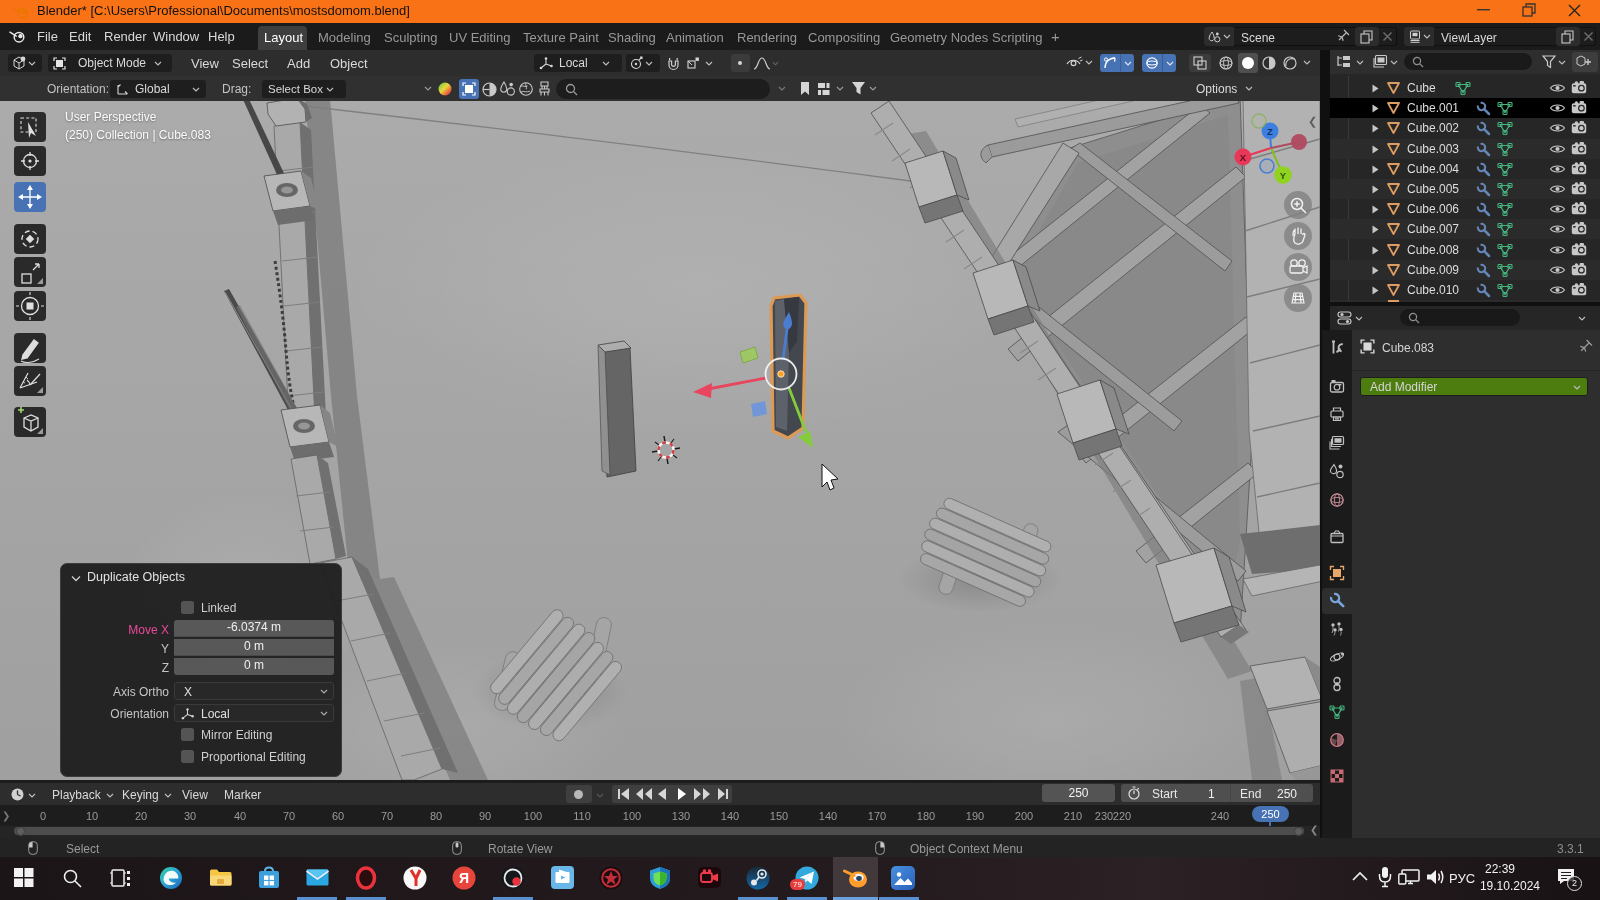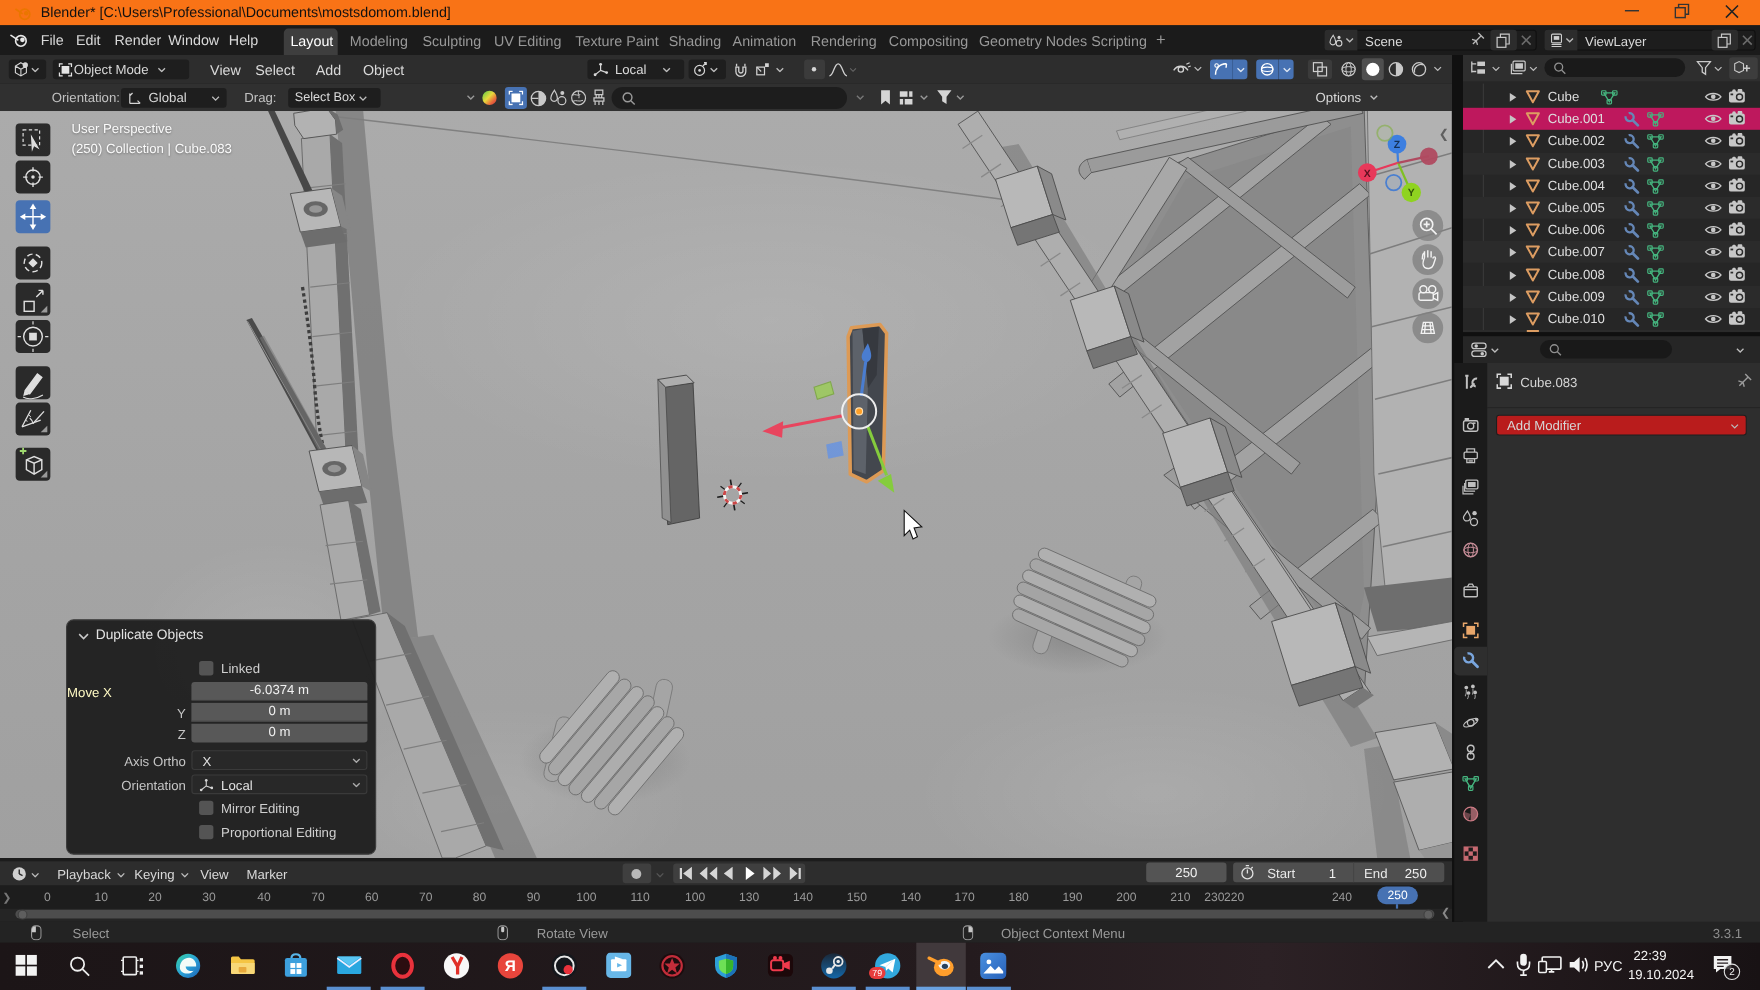--- a/index.html
+++ b/index.html
@@ -139,21 +139,21 @@
       <svg style="margin-left:2px" width="8" height="5" viewBox="0 0 8 5">
           <path d="M1 1 L4 4 L7 1" stroke="#bbb" stroke-width="1.2" fill="none"></path>
         </svg>
     </div>
 
     <div class="abs widget" style="left:48px;top:54px;width:124px;height:18px">
       <svg style="margin-left:5px" width="13" height="13" viewBox="0 0 13 13">
         <rect x="3" y="3" width="7" height="7" fill="#e4e4e4"></rect>
         <path d="M1 4 V1 H4 M9 1 H12 V4 M12 9 V12 H9 M4 12 H1 V9" fill="none" stroke="#e4e4e4" stroke-width="1.2"></path>
       </svg>
-      <span class="t12" style="margin-left:1px">Object Mode</span>
+      <span class="t12" style="margin-left:12px">Object Mode</span>
       <svg style="margin-left:8px" width="8" height="5" viewBox="0 0 8 5">
           <path d="M1 1 L4 4 L7 1" stroke="#bbb" stroke-width="1.2" fill="none"></path>
         </svg>
     </div>
     <div class="abs t13" style="left:191px;top:56px">View</div>
     <div class="abs t13" style="left:232px;top:56px">Select</div>
     <div class="abs t13" style="left:287px;top:56px">Add</div>
     <div class="abs t13" style="left:330px;top:56px">Object</div>
 
     <div class="abs widget" style="left:534px;top:54px;width:88px;height:18px">
@@ -641,21 +641,21 @@
       </g>
     </svg>
 
     <div class="abs" style="left:60px;top:462px;width:282px;height:214px;background:rgba(30,30,30,0.95);border:1px solid #3c3c3c;border-radius:7px">
       <svg class="abs" style="left:10px;top:11px" width="10" height="7" viewBox="0 0 10 7">
           <path d="M1 1.5 L5 5.5 L9 1.5" stroke="#cacaca" stroke-width="1.4" fill="none"></path>
         </svg>
       <div class="abs" style="left:26px;top:6px;font-size:12.5px;color:#e3e3e3">Duplicate Objects</div>
       <div class="abs" style="left:120px;top:37px;width:13px;height:13px;background:#545454;border-radius:2.5px"></div>
       <div class="abs t12" style="left:140px;top:37px;color:#cfcfcf">Linked</div>
-      <div class="abs t12" style="left:0;top:59px;width:108px;color:#fef9c3">Move X</div>
+      <div class="abs t12" style="left:0;top:59px;width:108px;text-align:right;color:#ec4899">Move X</div>
       <div class="abs" style="left:113px;top:56px;width:160px;height:17px;background:#585858;border-radius:3px 3px 0 0;border-bottom:1px solid #4a4a4a;text-align:center;font-size:12px;color:#f0f0f0">-6.0374 m</div>
       <div class="abs t12" style="left:0;top:78px;width:108px;text-align:right;color:#c5c5c5">Y</div>
       <div class="abs" style="left:113px;top:75px;width:160px;height:17px;background:#585858;border-bottom:1px solid #4a4a4a;text-align:center;font-size:12px;color:#f0f0f0">0 m</div>
       <div class="abs t12" style="left:0;top:97px;width:108px;text-align:right;color:#c5c5c5">Z</div>
       <div class="abs" style="left:113px;top:94px;width:160px;height:17px;background:#585858;border-radius:0 0 3px 3px;text-align:center;font-size:12px;color:#f0f0f0">0 m</div>
       <div class="abs t12" style="left:0;top:121px;width:108px;text-align:right;color:#c5c5c5">Axis Ortho</div>
       <div class="abs" style="left:113px;top:118px;width:160px;height:18px;background:#282828;border-radius:3px;border:1px solid #3a3a3a">
         <span style="position:absolute;left:9px;top:2px;font-size:12px;color:#e0e0e0">X</span>
         <svg style="position:absolute;right:5px;top:6px" width="8" height="5" viewBox="0 0 8 5">
             <path d="M1 1 L4 4 L7 1" stroke="#aaa" stroke-width="1.2" fill="none"></path>
@@ -849,21 +849,21 @@
         </svg>
         <svg style="position:absolute;left:241px;top:3px" width="16" height="13" viewBox="0 0 16 13">
           <rect x="0.8" y="2.2" width="14.4" height="10" rx="1.8" fill="#c7c7c7"></rect>
           <circle cx="5.4" cy="1.9" r="1.7" fill="#c7c7c7"></circle>
           <circle cx="10.8" cy="1.6" r="2.2" fill="#c7c7c7"></circle>
           <circle cx="10.4" cy="7.2" r="3.4" fill="#2b2b2b"></circle>
           <circle cx="10.4" cy="7.2" r="2.1" fill="#c7c7c7"></circle>
           <rect x="2.2" y="4" width="2.4" height="1.6" fill="#2b2b2b"></rect>
         </svg>
       </div>
-    <div class="orow" style="left:0;top:48px;background:#be185d;">
+    <div class="orow" style="left:0;top:48px;background:#000000;">
         <svg style="position:absolute;left:42px;top:6px" width="7" height="9" viewBox="0 0 7 9">
           <path d="M0.5 0.5 L6.5 4.5 L0.5 8.5 Z" fill="#c5c5c5"></path>
         </svg>
         <svg style="position:absolute;left:56px;top:3px" width="15" height="14" viewBox="0 0 15 14">
           <path d="M2 2 H13 L7.5 12 Z" fill="none" stroke="#dd9d62" stroke-width="1.8" stroke-linejoin="round"></path>
         </svg>
         <span class="oname">Cube.001</span>
         <svg style="position:absolute;left:146px;top:3px" width="15" height="15" viewBox="0 0 15 15">
           <path d="M4.6 1.9 A3.7 3.7 0 1 1 1.9 4.6" fill="none" stroke="#6587b7" stroke-width="2.1"></path>
           <path d="M8.2 8.2 L13 13" stroke="#6587b7" stroke-width="2.5" stroke-linecap="round"></path>
@@ -1280,21 +1280,21 @@
 
     <svg style="position:absolute;left:30px;top:33px" width="15" height="15" viewBox="0 0 13 13">
       <rect x="3" y="3" width="7" height="7" fill="#d8d8d8"></rect>
       <path d="M1 4 V1 H4 M9 1 H12 V4 M12 9 V12 H9 M4 12 H1 V9" fill="none" stroke="#d8d8d8" stroke-width="1.2"></path>
     </svg>
     <div style="position:absolute;left:52px;top:35px;font-size:12px;color:#d5d5d5">Cube.083</div>
     <svg style="position:absolute;left:248px;top:33px" width="15" height="15" viewBox="0 0 14 14">
       <path d="M8 1 L13 6 M10.5 3.5 L6 8 L3 11 M6 8 L2.2 6.8 M6 8 L7.2 11.8" stroke="#9a9a9a" stroke-width="1.2" fill="none"></path>
     </svg>
     <div style="position:absolute;left:22px;top:64px;width:248px;height:1px;background:#242424"></div>
-    <div style="position:absolute;left:30px;top:71px;width:228px;height:19px;background:#b91c1c;border:1px solid #1e1e1e;border-radius:3px">
+    <div style="position:absolute;left:30px;top:71px;width:228px;height:19px;background:#4d7c0f;border:1px solid #1e1e1e;border-radius:3px">
       <span style="position:absolute;left:9px;top:2px;font-size:12px;color:#d5d5d5">Add Modifier</span>
       <svg style="position:absolute;right:6px;top:7px" width="8" height="5" viewBox="0 0 8 5">
           <path d="M1 1 L4 4 L7 1" stroke="#bbb" stroke-width="1.2" fill="none"></path>
         </svg>
     </div>
   </div>
 
   <div class="abs taskbar" id="taskbar">
     <svg style="position:absolute;left:14px;top:11px" width="20" height="19" viewBox="0 0 20 19">
         <g fill="#f2f2f2">

